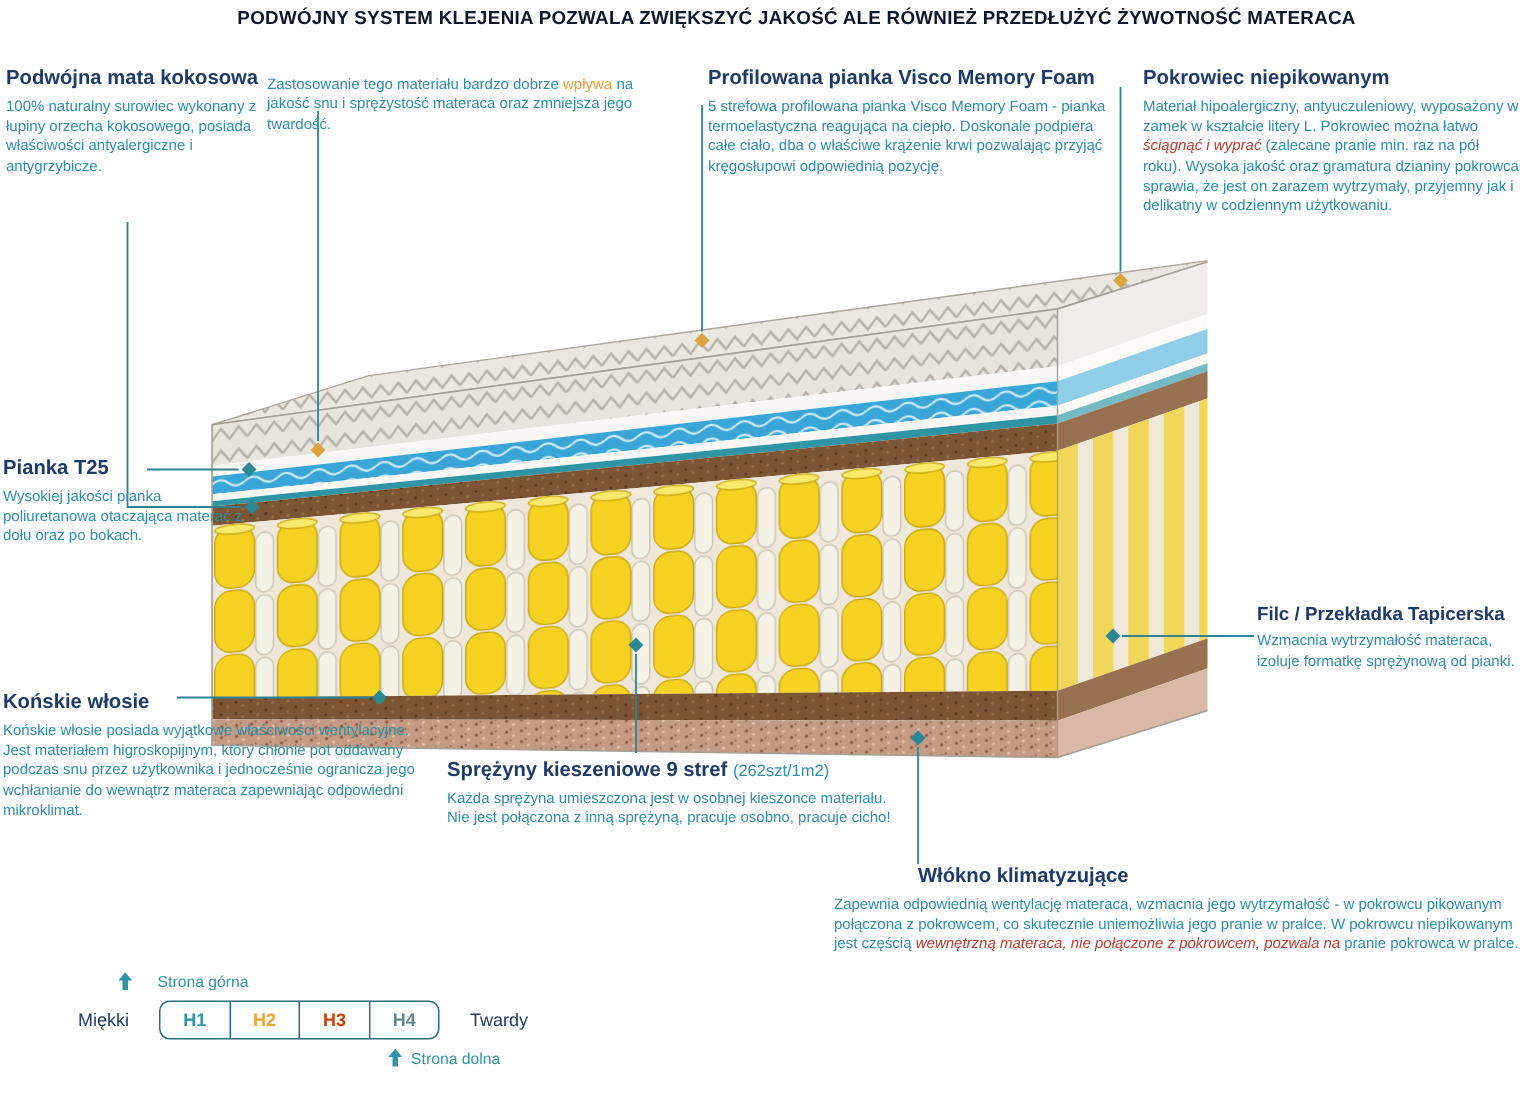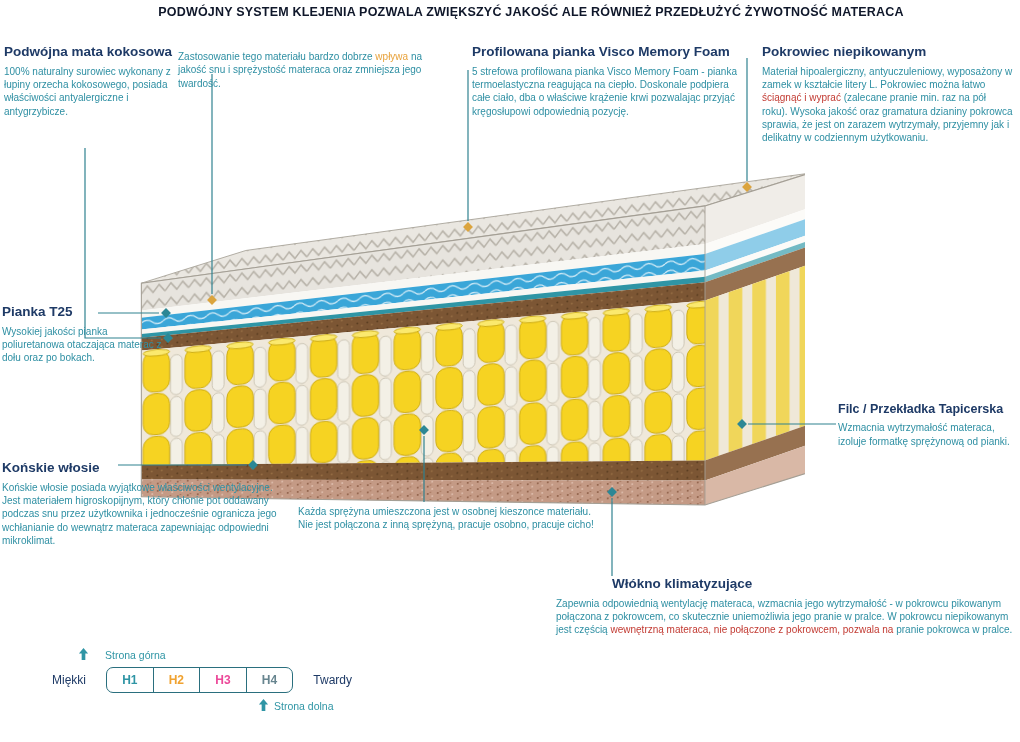--- a/index.html
+++ b/index.html
@@ -6,21 +6,21 @@
   body{
     width:1020px;height:742px;position:relative;overflow:hidden;
     background:#ffffff;
     font-family:"Liberation Sans",sans-serif;
   }
   .layer0{position:absolute;z-index:0;}
   .layer1{position:absolute;left:0;top:0;z-index:1;pointer-events:none;}
   .t{position:absolute;z-index:2;}
   .title{font-size:13.5px;font-weight:bold;color:#1e3a66;margin:0 0 5px 0;line-height:1.15;}
   .body{font-size:10px;line-height:1.34;color:#2e8fa3;margin:0;}
-  .c-red{color:#c23a32;}
+  .c-red{color:#c23a32;font-style:italic;}
   .c-orange{color:#e8a23b;}
   .c-teal{color:inherit;}
   .header{
     position:absolute;top:5px;left:0;width:1020px;text-align:center;z-index:2;
     font-size:12.5px;font-weight:bold;letter-spacing:.2px;color:#0f172a;padding-left:21px;
   }
   .count{font-weight:normal;font-size:11px;color:#2e8fa3;}
   
   .scale-area{position:absolute;left:52px;top:648px;z-index:2;width:300px;}
   .side-note{display:flex;align-items:center;gap:5px;font-size:10.5px;color:#2f95a5;}
@@ -164,20 +164,22 @@
   <h3 class="title">Pianka T25</h3>
   <p class="body">Wysokiej jakości pianka poliuretanowa otaczająca materac z dołu oraz po bokach.</p>
 </div>
 
 <div class="t" style="left:2px;top:460px;width:280px;">
   <h3 class="title">Końskie włosie</h3>
   <p class="body">Końskie włosie posiada wyjątkowe właściwości wentylacyjne. Jest materiałem higroskopijnym, który chłonie pot oddawany podczas snu przez użytkownika i jednocześnie ogranicza jego wchłanianie do wewnątrz materaca zapewniając odpowiedni mikroklimat.</p>
 </div>
 
 <div class="t" style="left:298px;top:505px;width:296px;">
+  <h3 class="title"><span>Sprężyny kieszeniowe 9 stref</span>
+    <span class="count">(262szt/1m2)</span></h3>
   <p class="body">Każda sprężyna umieszczona jest w osobnej kieszonce materiału. Nie jest połączona z inną sprężyną, pracuje osobno, pracuje cicho!</p>
 </div>
 
 <div class="t" style="left:838px;top:402px;width:180px;">
   <h3 class="title" style="font-size:12.5px;white-space:nowrap;">Filc / Przekładka Tapicerska</h3>
   <p class="body">Wzmacnia wytrzymałość materaca, izoluje formatkę sprężynową od pianki.</p>
 </div>
 
 <div class="t" style="left:556px;top:576px;width:458px;">
   <h3 class="title" style="padding-left:56px;">Włókno klimatyzujące</h3>
@@ -194,21 +196,21 @@
   <div class="scale-row">
     <span class="soft-hard">Miękki</span>
     <div class="scale-box">
       <div class="scale-cell">
           <span style="color: rgb(47, 149, 165);">H1</span>
         </div>
       <div class="scale-cell">
           <span style="color: rgb(240, 162, 48);">H2</span>
         </div>
       <div class="scale-cell">
-          <span style="color: #ec4899;">H3</span>
+          <span style="color: #c2410c;">H3</span>
         </div>
       <div class="scale-cell">
           <span style="color: rgb(103, 133, 143);">H4</span>
         </div>
     </div>
     <span class="soft-hard">Twardy</span>
   </div>
   <div class="side-note bottom">
     <svg width="11" height="13" viewBox="0 0 12 14">
       <path d="M6 0 L11 6 H8 V13 H4 V6 H1 Z" fill="#2f95a5"></path>

